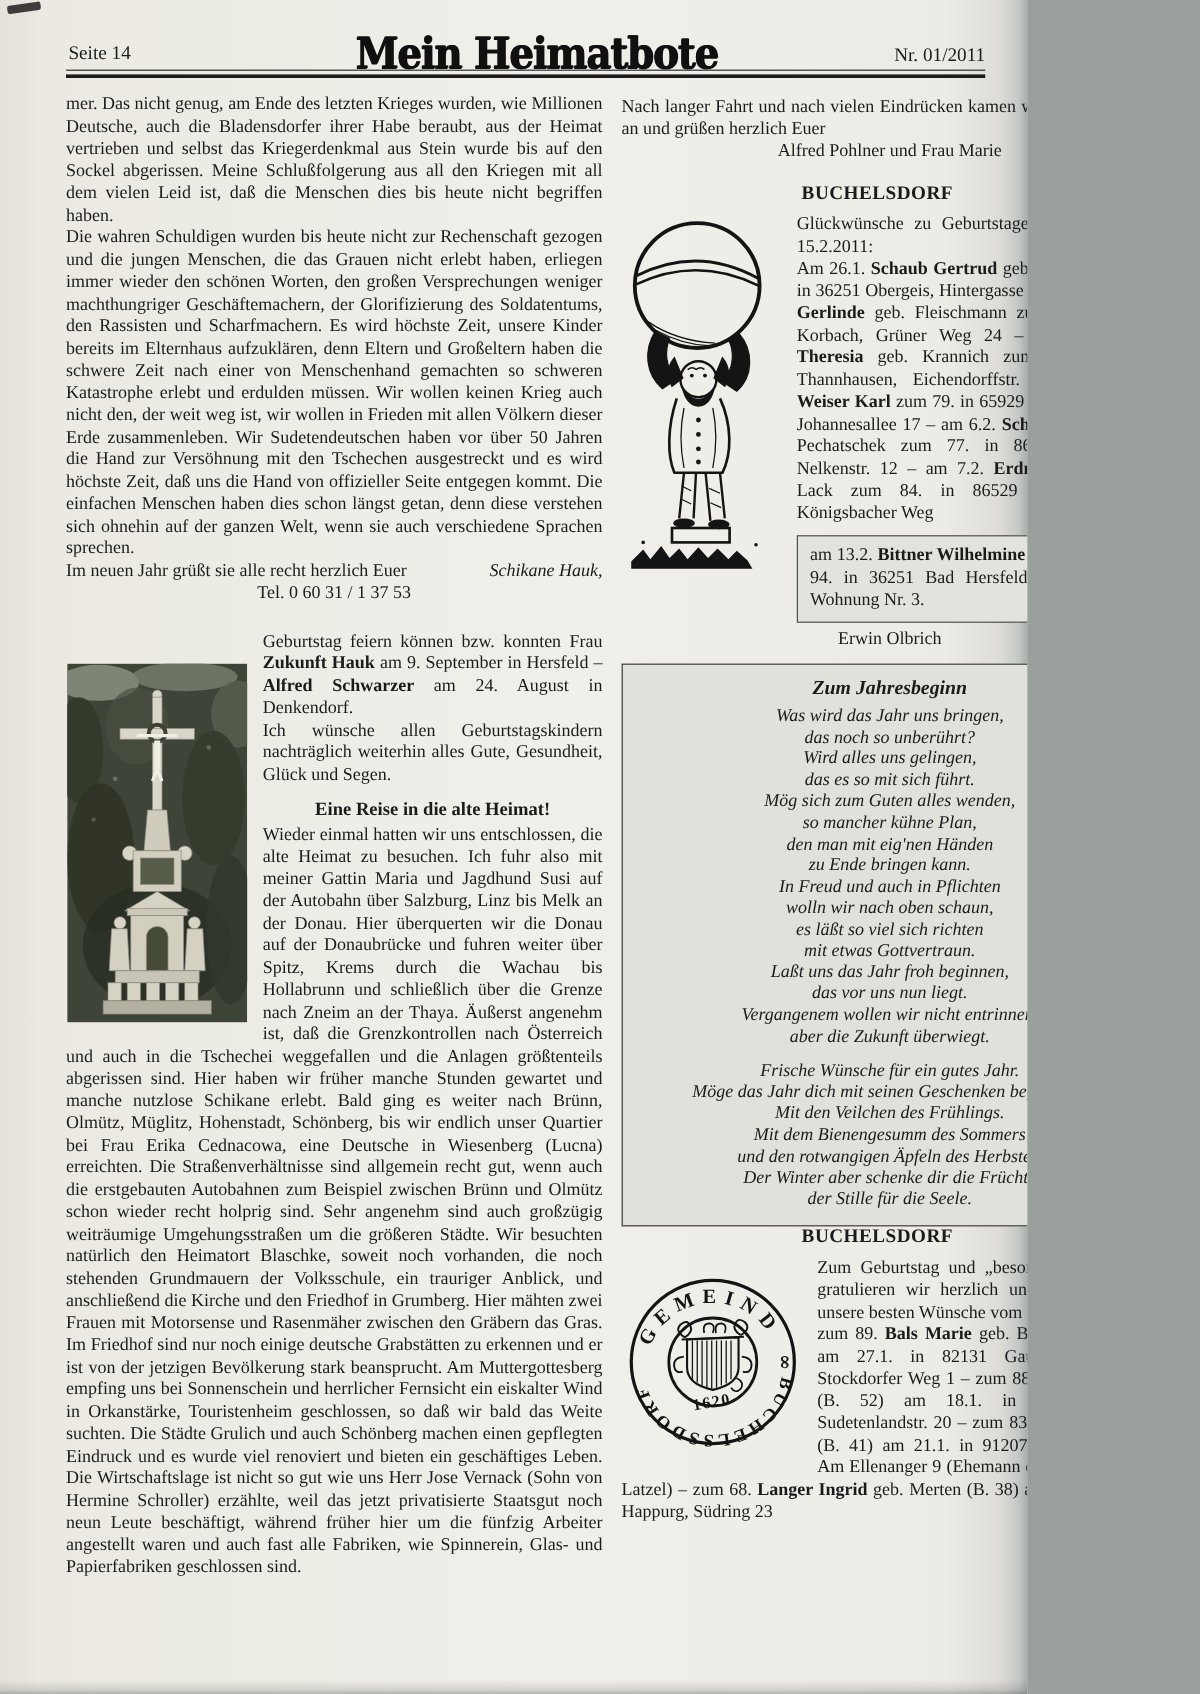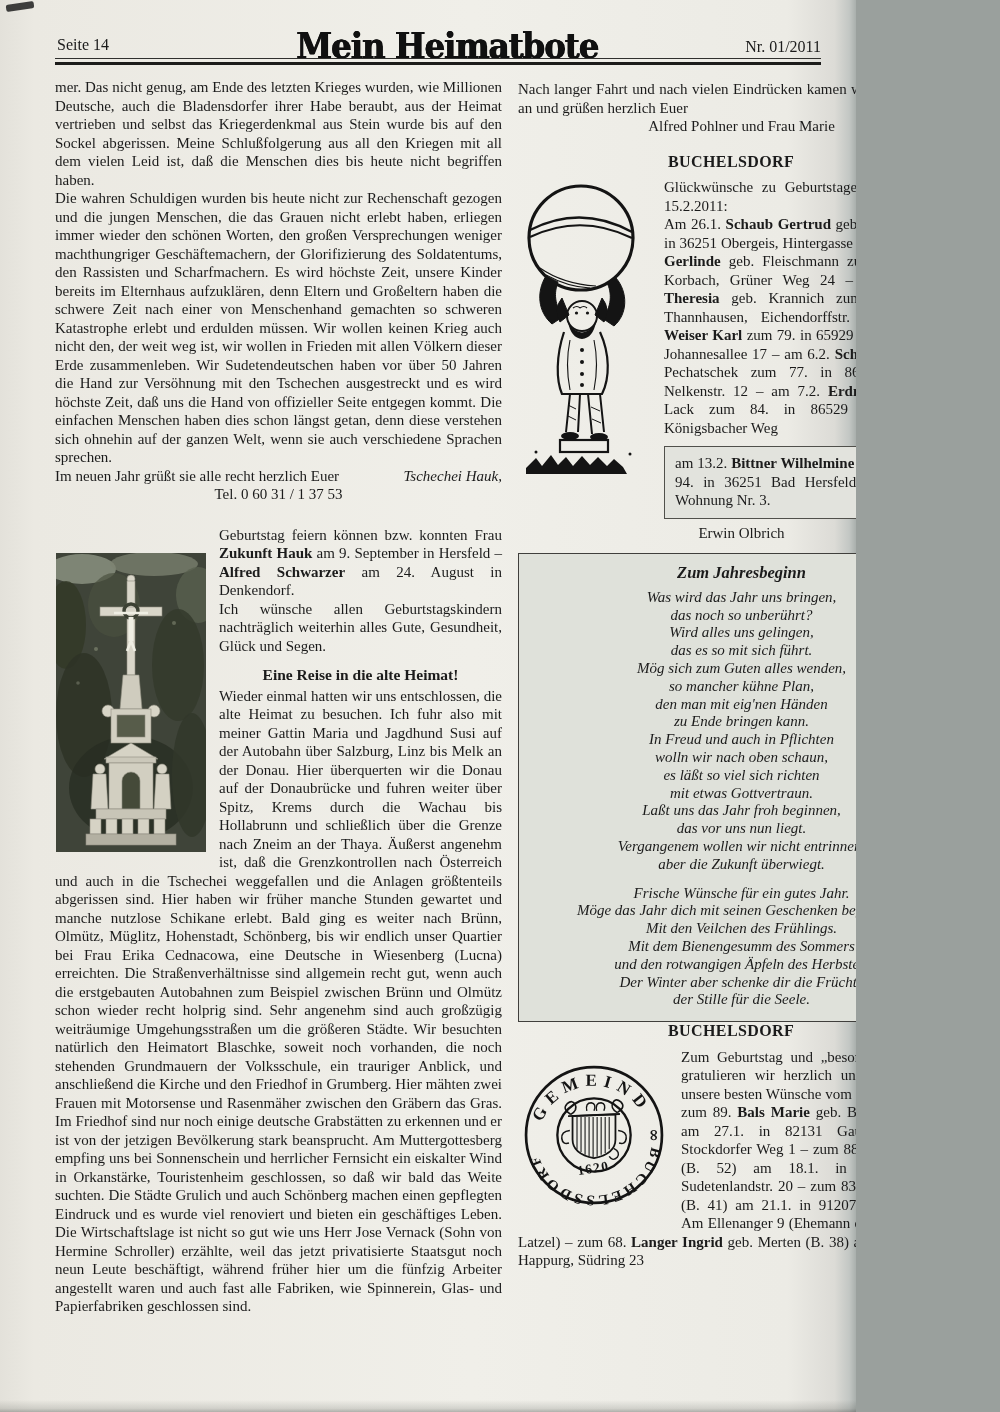--- a/index.html
+++ b/index.html
@@ -70,21 +70,21 @@
     <div class="masthead">Mein Heimatbote</div>
     <div class="issue">Nr. 01/2011</div>
     <div class="rule-thin"></div>
     <div class="rule-thick"></div>
   </div>
 
   <div class="col col-l">
     <p>mer. Das nicht genug, am Ende des letzten Krieges wurden, wie Millionen Deutsche, auch die Bladensdorfer ihrer Habe beraubt, aus der Heimat vertrieben und selbst das Kriegerdenkmal aus Stein wurde bis auf den Sockel abgerissen. Meine Schlußfolgerung aus all den Kriegen mit all dem vielen Leid ist, daß die Menschen dies bis heute nicht begriffen haben.</p>
     <p>Die wahren Schuldigen wurden bis heute nicht zur Rechenschaft gezogen und die jungen Menschen, die das Grauen nicht erlebt haben, erliegen immer wieder den schönen Worten, den großen Versprechungen weniger machthungriger Geschäftemachern, der Glorifizierung des Soldatentums, den Rassisten und Scharfmachern. Es wird höchste Zeit, unsere Kinder bereits im Elternhaus aufzuklären, denn Eltern und Großeltern haben die schwere Zeit nach einer von Menschenhand gemachten so schweren Katastrophe erlebt und erdulden müssen. Wir wollen keinen Krieg auch nicht den, der weit weg ist, wir wollen in Frieden mit allen Völkern dieser Erde zusammenleben. Wir Sudetendeutschen haben vor über 50 Jahren die Hand zur Versöhnung mit den Tschechen ausgestreckt und es wird höchste Zeit, daß uns die Hand von offizieller Seite entgegen kommt. Die einfachen Menschen haben dies schon längst getan, denn diese verstehen sich ohnehin auf der ganzen Welt, wenn sie auch verschiedene Sprachen sprechen.</p>
     <div class="sig-row">
-      <span class="sig-right">Tschechei Hauk,</span>
+      <span class="sig-right">Schikane Hauk,</span>
       <span>Im neuen Jahr grüßt sie alle recht herzlich Euer</span>
     </div>
     <div class="right-line">Tel. 0 60 31 / 1 37 53</div>
 
     <div class="blaschke">
       <span class="photo-f">
         <svg viewBox="0 0 150 299" preserveAspectRatio="none">
           <rect width="150" height="299" fill="#3f4439"></rect>
           <ellipse cx="26" cy="16" rx="34" ry="15" fill="#8a9080" opacity="0.85"></ellipse>
           <ellipse cx="98" cy="11" rx="44" ry="12" fill="#7d8372" opacity="0.75"></ellipse>

